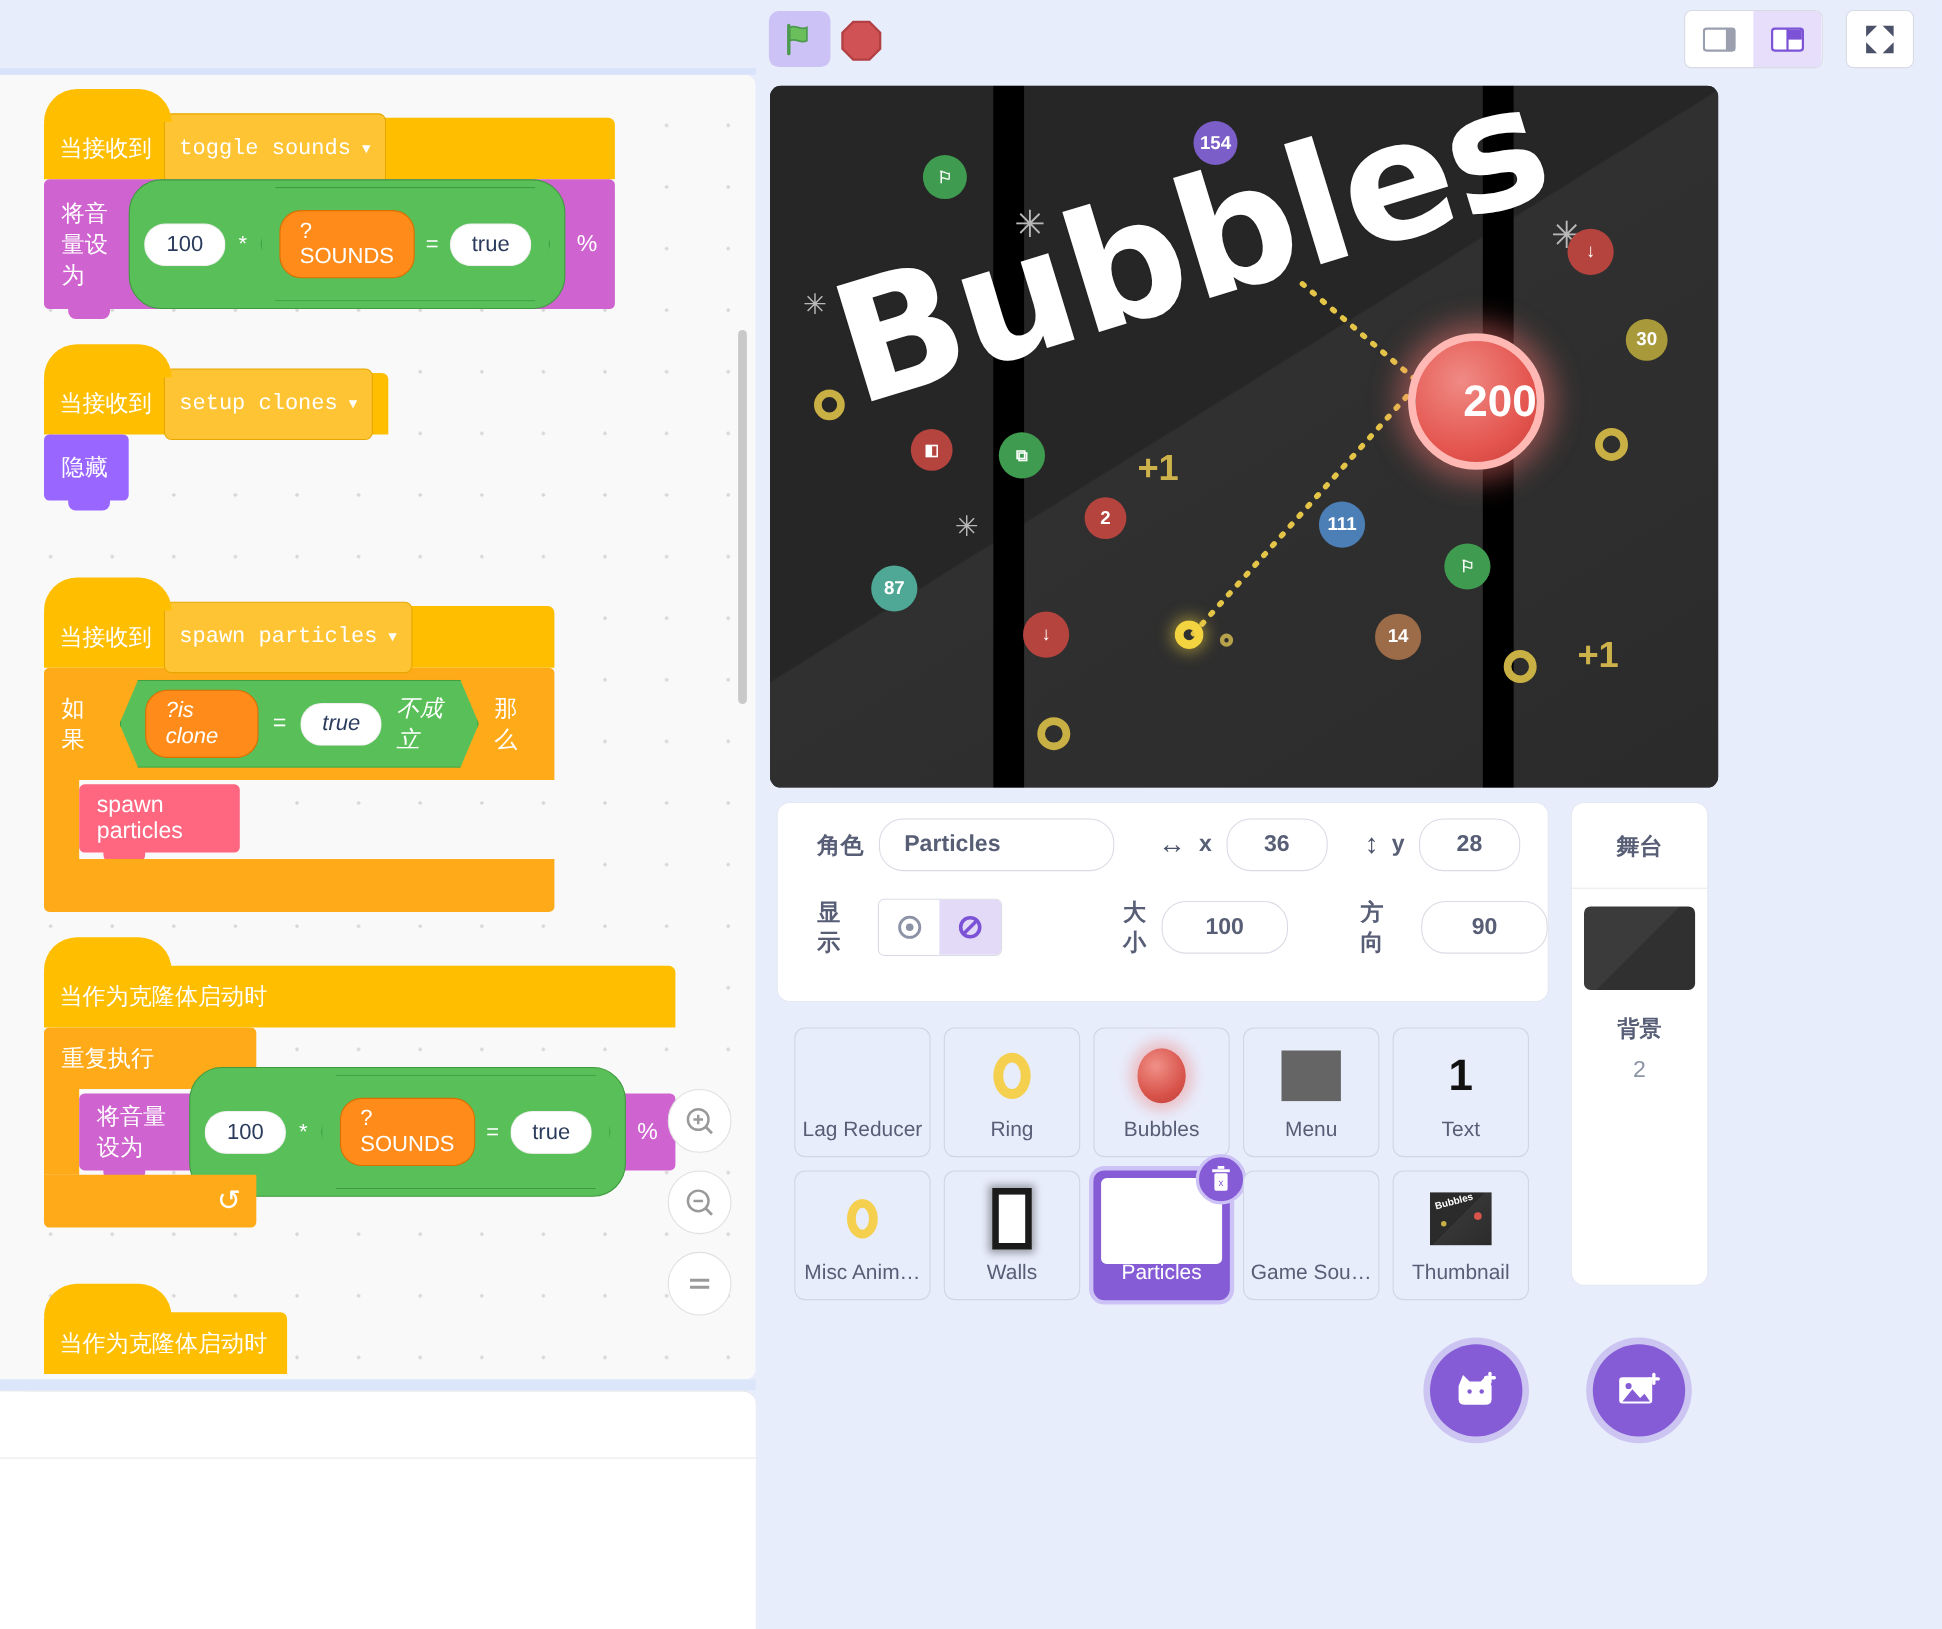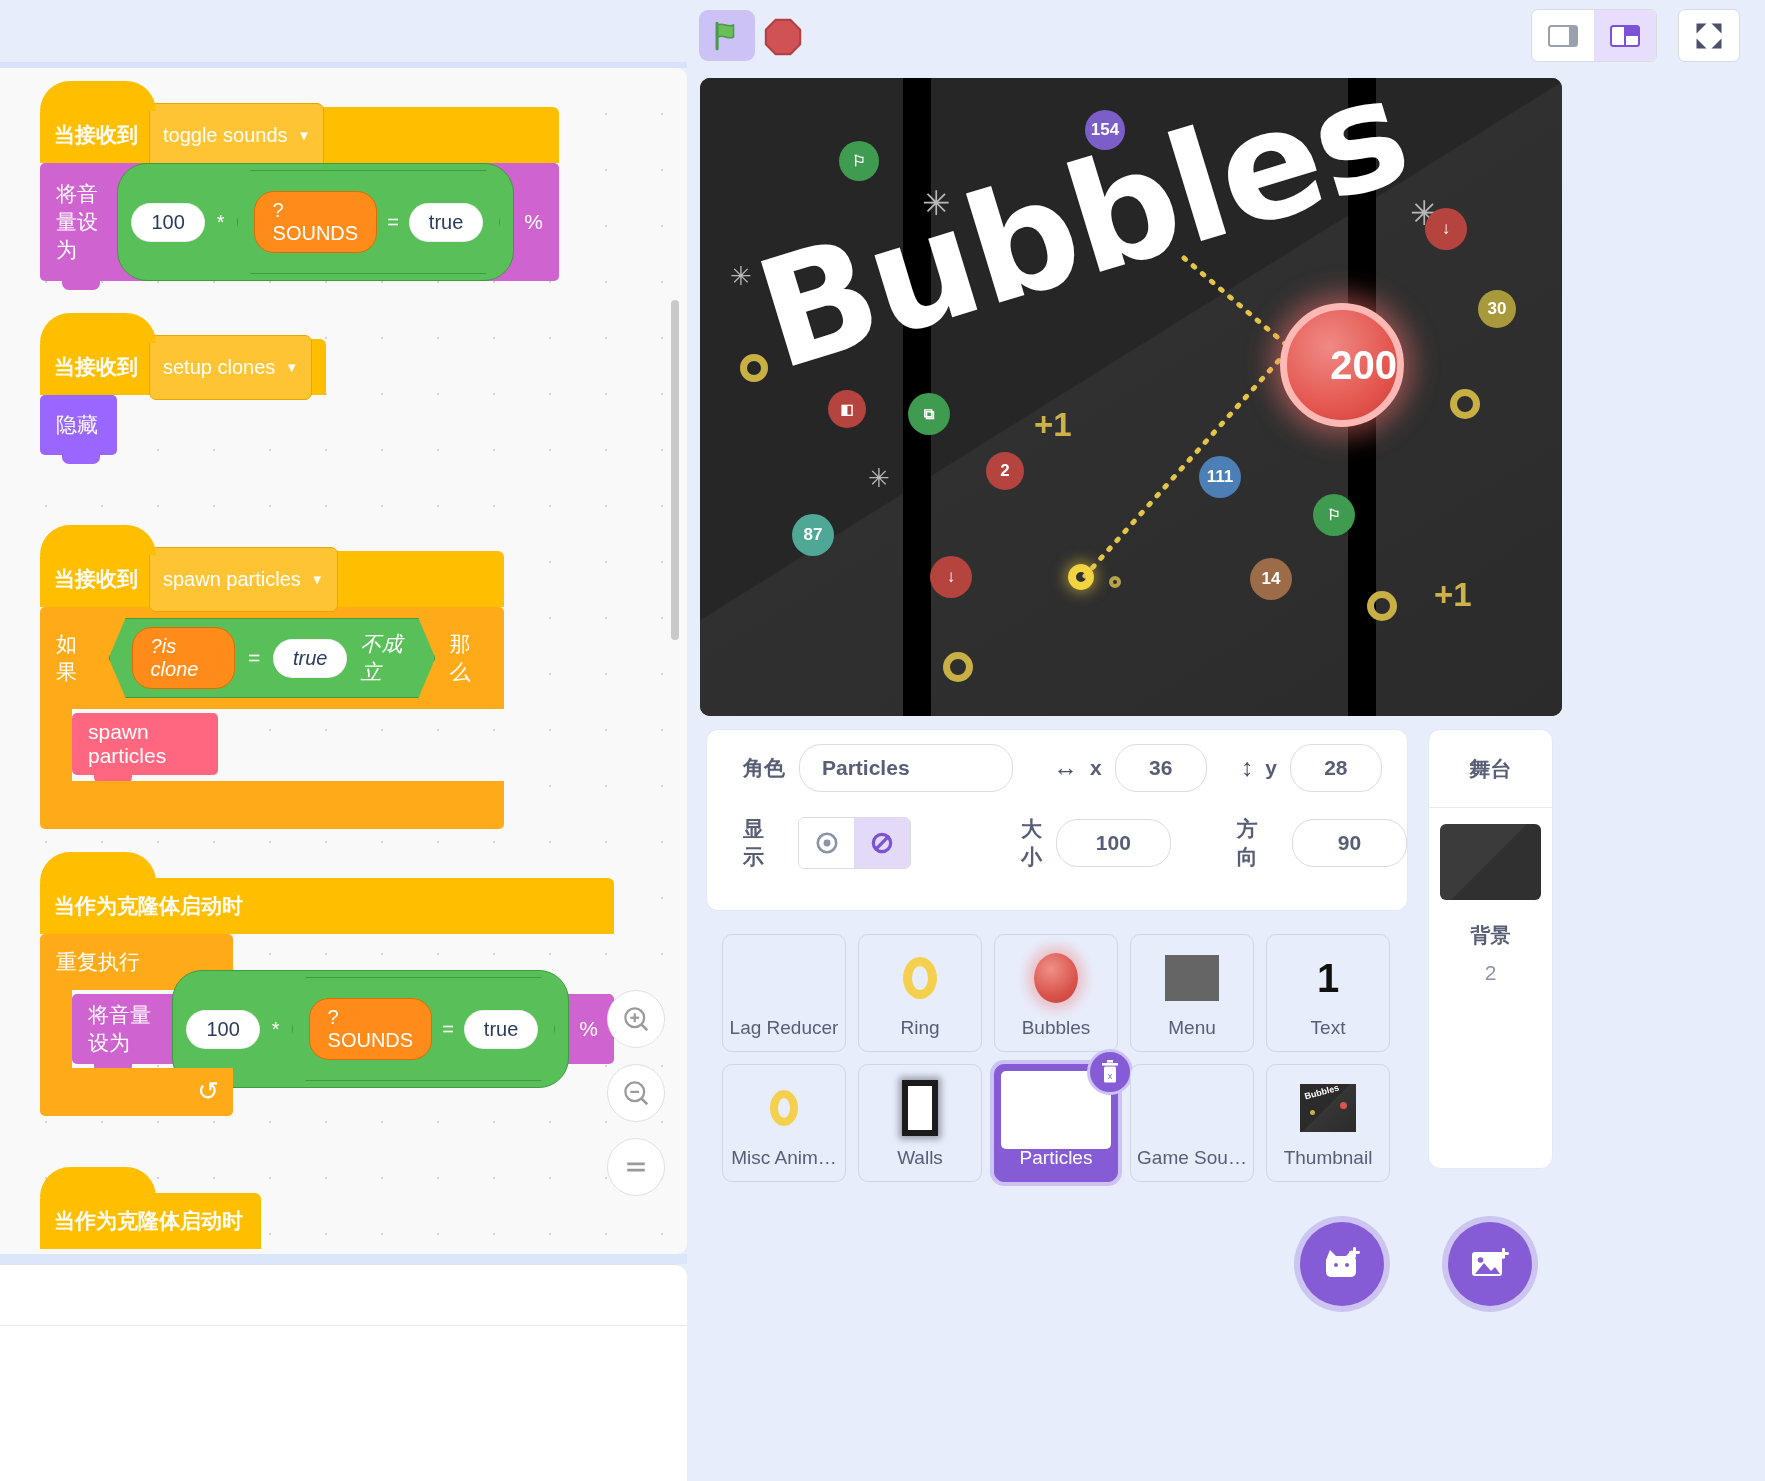--- a/index.html
+++ b/index.html
@@ -51,32 +51,33 @@
     height: 56px;
     display: flex; align-items: center;
     padding: 0 14px 0 14px;
     border-radius: 6px 6px 0 0;
   }
   .hat::before {
     content:""; position:absolute; left:0; top:-26px; width:116px; height:30px;
     background:#ffbf00;
     border-radius: 58px 58px 0 0;
   }
-  .hat .lbl { position:relative; z-index:2;font-weight:bold; }
+  .hat .lbl { position:relative; z-index:2; }
 
   .dropdown {
     background: #ffc433;
     border: 1px solid #e6a800;
     border-radius: 7px;
     color: #fff;
     font-size: 20px;
     padding: 20px 13px;
     margin-left: 11px;
     display: flex; align-items: center; gap: 10px;
     white-space: nowrap;
+    font-family: Liberation Mono, monospace;
   }
   .caret { font-size: 13px; line-height: 1; }
 
   .stack {
     background:#cf63cf; color:#fff; font-size:21px;
     min-height:60px; display:flex; align-items:center; gap:10px;
     padding: 0 16px; border-radius: 5px;
     position: relative;
   }
   .stack.purple-move { background:#9966ff; }

